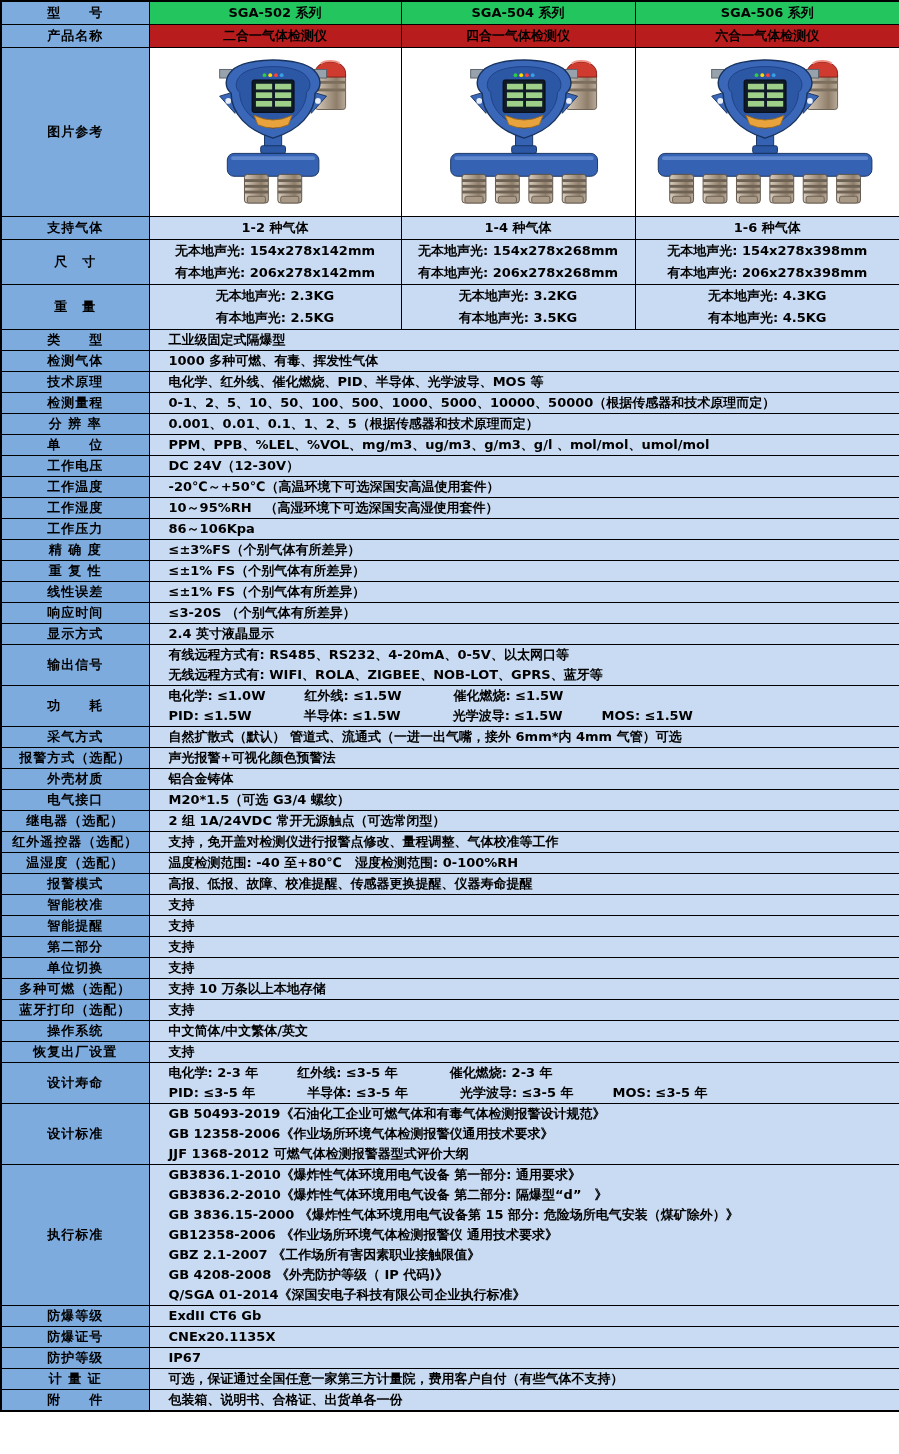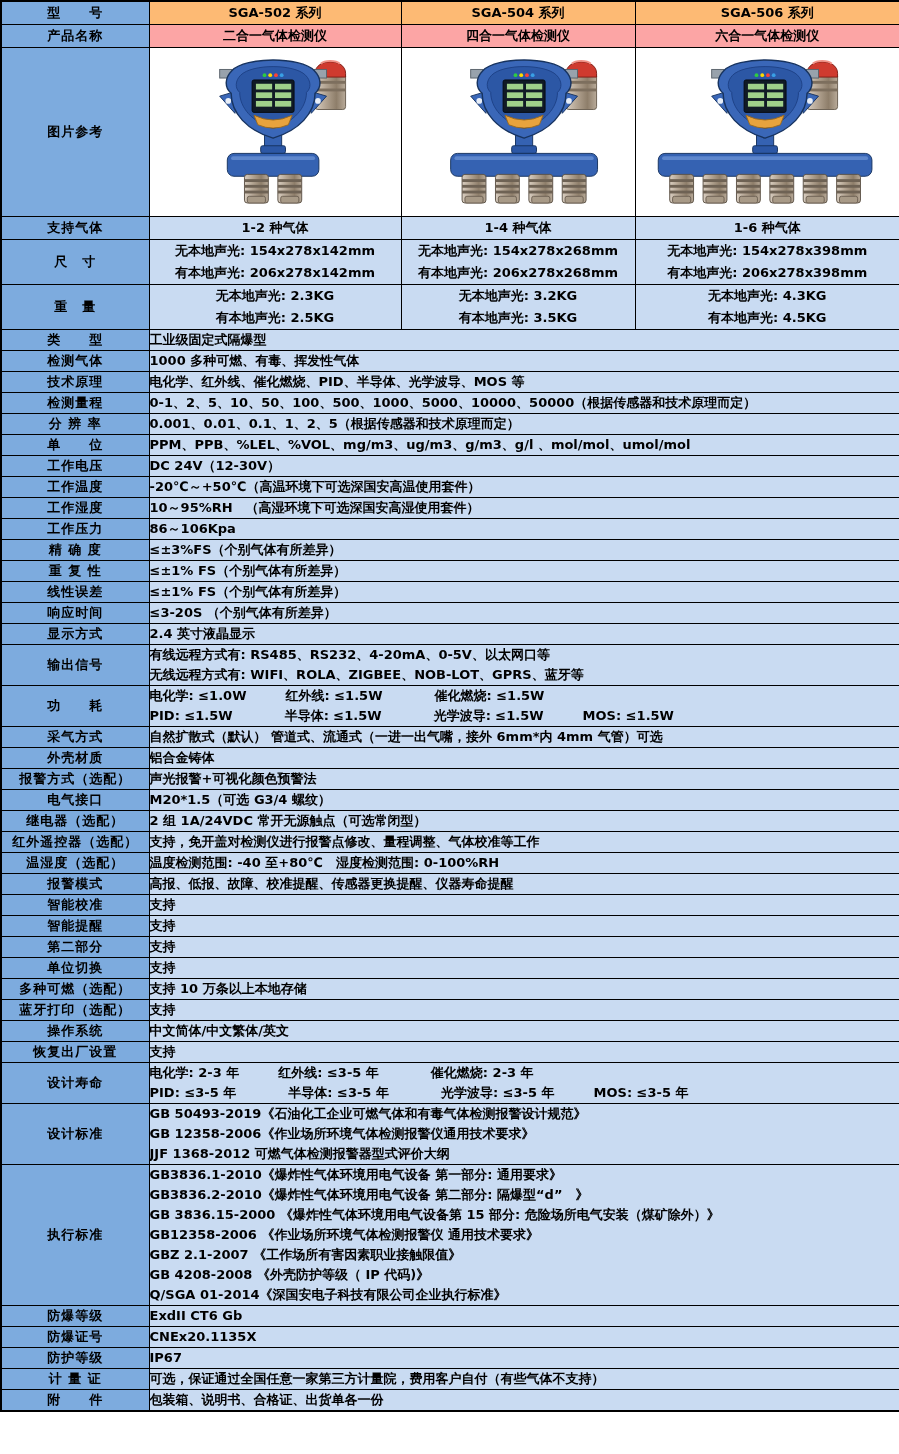--- a/index.html
+++ b/index.html
@@ -1,25 +1,25 @@
 <!DOCTYPE html>
 <html><head>
 <meta charset="utf-8">
 <style>
   html,body{margin:0;padding:0;background:#ffffff;}
   body{font-family:"DejaVu Sans","Liberation Sans",sans-serif;}
   .sheet{width:899px;}
   table{width:899px;border-collapse:collapse;table-layout:fixed;border:2px solid #000;}
   td{border:1px solid #000;font-size:13px;font-weight:bold;color:#000;padding:0;vertical-align:middle;overflow:hidden;}
   td.lbl{background:#7dabde;text-align:center;letter-spacing:1px;}
-  td.hv{background:#fdba74;text-align:center;height:22px;}
-  td.pv{background:#fca5a5;text-align:center;height:22px;}
+  td.hv{background:#22c55e;text-align:center;height:22px;}
+  td.pv{background:#b91c1c;text-align:center;height:22px;}
   td.cv{background:#c9dbf2;text-align:center;height:22px;}
   td.imgcell{background:#ffffff;text-align:center;height:168px;vertical-align:middle;}
-  td.val{background:#c9dbf2;text-align:left;padding-left:0;}
+  td.val{background:#c9dbf2;text-align:left;padding-left:19px;}
   .line{height:20px;line-height:20px;white-space:nowrap;}
   .line2{height:22px;line-height:22px;white-space:nowrap;}
   .hrow td{height:22px;}
   .devwrap{display:inline-block;}
   .devwrap svg{display:block;}
 </style>
 </head>
 <body>
 
 <div class="sheet">
@@ -404,29 +404,29 @@
             <div class="line">PID: ≤1.5W　　　　半导体: ≤1.5W　　　　光学波导: ≤1.5W　　　MOS: ≤1.5W</div>
           </td>
         </tr>
         <tr>
           <td class="lbl">采气方式</td>
           <td class="val" colspan="3">
             <div class="line">自然扩散式（默认） 管道式、流通式（一进一出气嘴，接外 6mm*内 4mm 气管）可选</div>
           </td>
         </tr>
         <tr>
+          <td class="lbl">报警方式（选配）</td>
+          <td class="val" colspan="3">
+            <div class="line">声光报警+可视化颜色预警法</div>
+          </td>
+        </tr>
+        <tr>
           <td class="lbl">外壳材质</td>
           <td class="val" colspan="3">
             <div class="line">铝合金铸体</div>
-          </td>
-        </tr>
-        <tr>
-          <td class="lbl">报警方式（选配）</td>
-          <td class="val" colspan="3">
-            <div class="line">声光报警+可视化颜色预警法</div>
           </td>
         </tr>
         <tr>
           <td class="lbl">电气接口</td>
           <td class="val" colspan="3">
             <div class="line">M20*1.5（可选 G3/4 螺纹）</div>
           </td>
         </tr>
         <tr>
           <td class="lbl">继电器（选配）</td>

